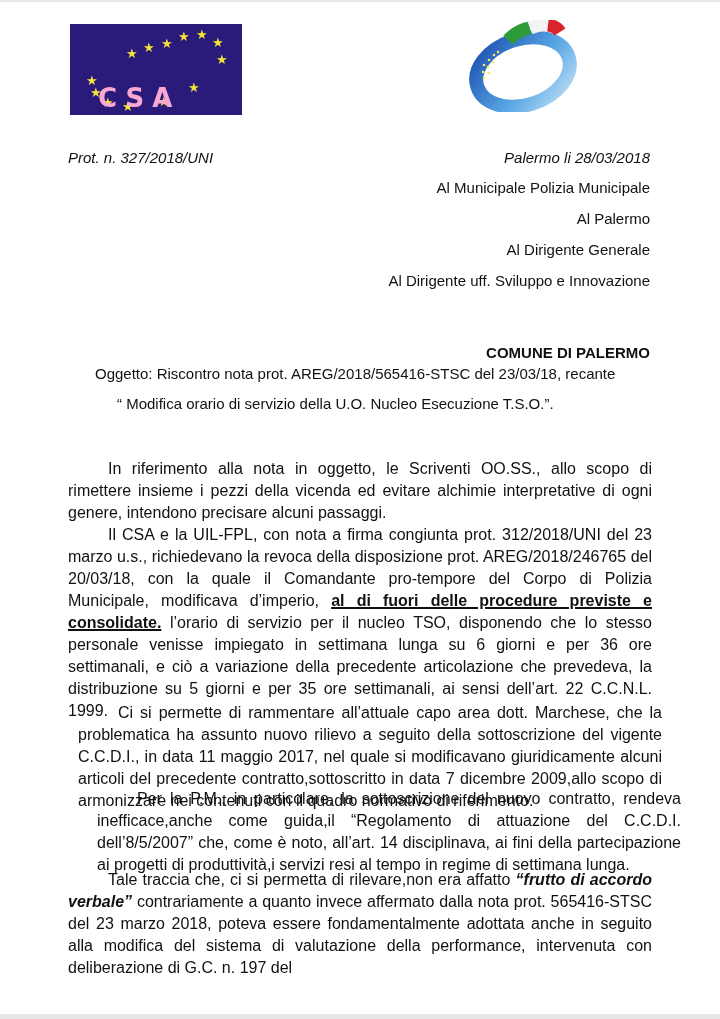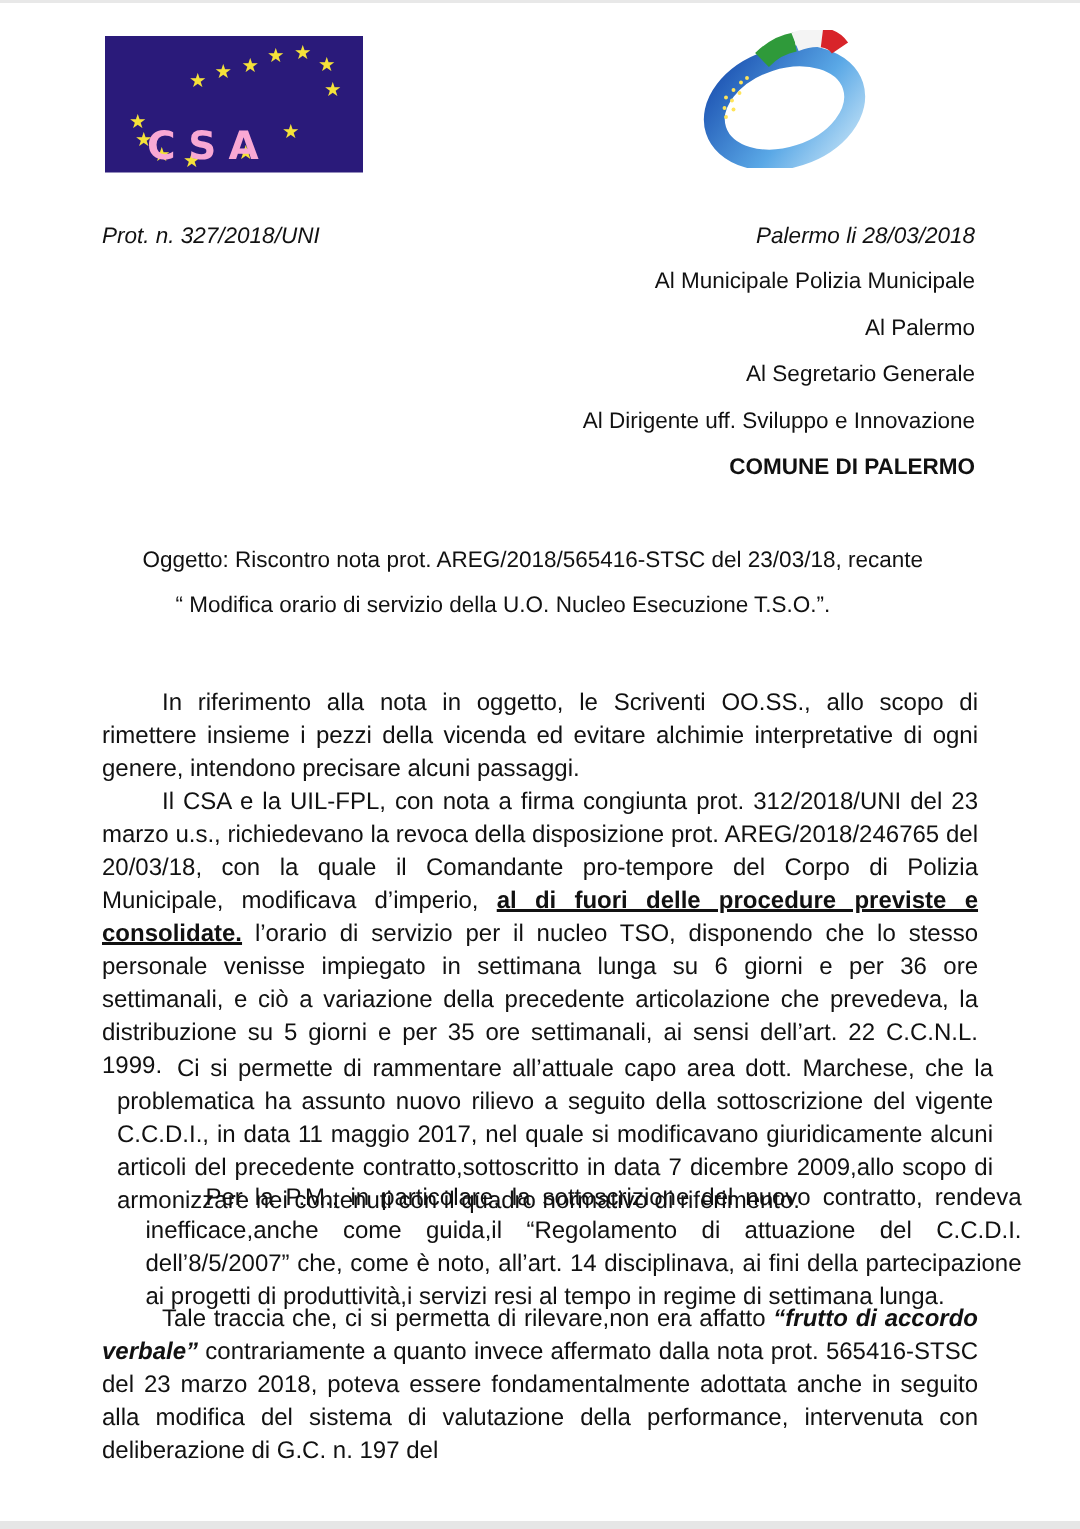--- a/index.html
+++ b/index.html
@@ -15,21 +15,21 @@
   .csa-logo .csa-text { position: absolute; left: 28px; top: 31px; font-family: "DejaVu Sans", sans-serif; font-weight: bold; font-size: 26px; letter-spacing: 8px; color: #f9a8d4; margin-top: 28px; }
   .csa-logo .star { position: absolute; color: #f5e23a; font-size: 13px; line-height: 13px; }
 
   
   .uil-logo { position: absolute; left: 468px; top: 20px; width: 140px; height: 92px; }
   .uil-logo .uil-text { position: absolute; left: 41px; top: 35px; font-family: "DejaVu Sans", sans-serif; font-weight: bold; font-size: 31px; color: #1b2a6b; letter-spacing: -0.5px; }
 
   .p { position: absolute; font-size: 15px; line-height: 22px; }
   .right { text-align: right; right: 70px; }
   .it { font-style: italic; }
-  .b { font-weight: bold; }
+  .b { font-weight: bold; margin-top: 41px; }
   .para { position: absolute; left: 68px; width: 584px; font-size: 16px; line-height: 22px; text-align: justify; }
   .para .indent { display: inline-block; width: 40px; }
   .ul { text-decoration: underline; text-decoration-thickness: 1.5px; }
 </style>
 </head>
 <body>
 
 <div class="topbar"></div>
 
 <div class="csa-logo">
@@ -74,21 +74,21 @@
         <circle cx="30" cy="32" r="1.3"></circle>
     </g>
   </svg>
 </div>
 
 <div class="p it" style="left:68px;top:147px;">Prot. n. 327/2018/UNI</div>
 <div class="p it right" style="top:147px;">Palermo li 28/03/2018</div>
 
 <div class="p right" style="top:177px;">Al Municipale Polizia Municipale</div>
 <div class="p right" style="top:208px;">Al Palermo</div>
-<div class="p right" style="top:239px;">Al Segretario Generale</div>
+<div class="p right" style="top:239px;">Al Dirigente Generale</div>
 <div class="p right" style="top:270px;">Al Dirigente uff. Sviluppo e Innovazione</div>
 <div class="p right b" style="top:301px;">COMUNE DI PALERMO</div>
 
 <div class="p" style="left:68px;top:363px;margin-left:27px;">Oggetto: Riscontro nota prot. AREG/2018/565416-STSC del 23/03/18, recante</div>
 <div class="p" style="left:117px;top:393px;">“ Modifica orario di servizio della U.O. Nucleo Esecuzione T.S.O.”.</div>
 
 <div class="para" style="top:458px;">
   <span class="indent"></span><span>In riferimento alla nota in oggetto, le Scriventi OO.SS., allo scopo di rimettere insieme i pezzi della vicenda ed evitare alchimie interpretative di ogni genere, intendono precisare alcuni passaggi.</span>
 </div>
 

